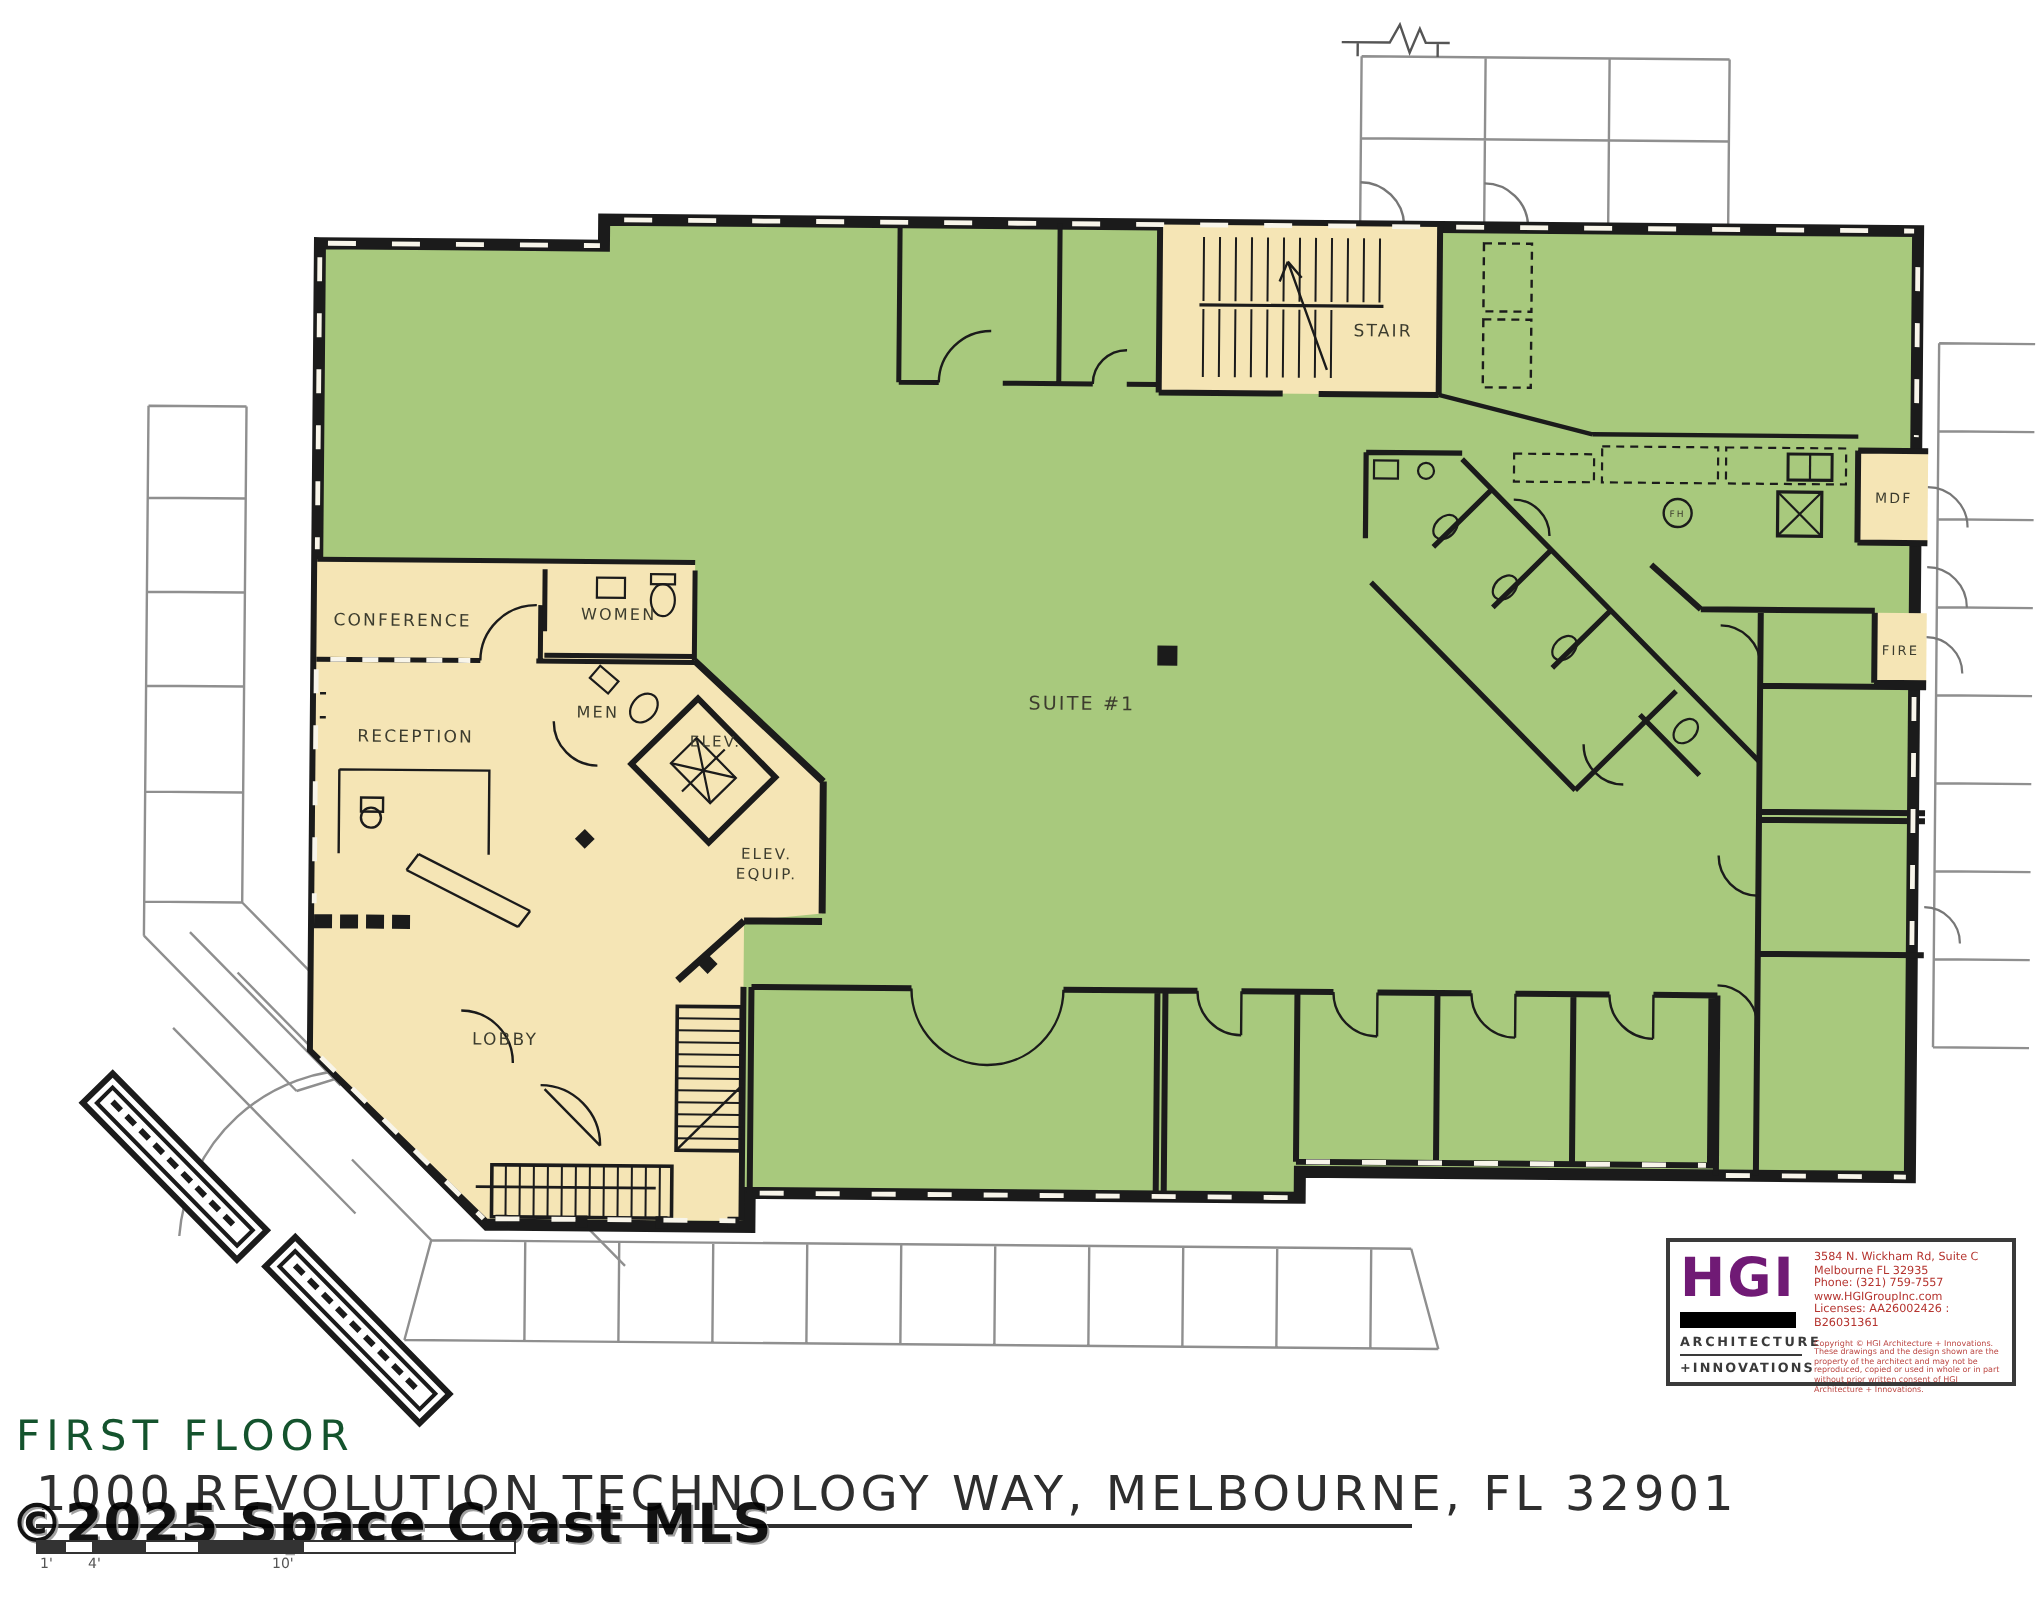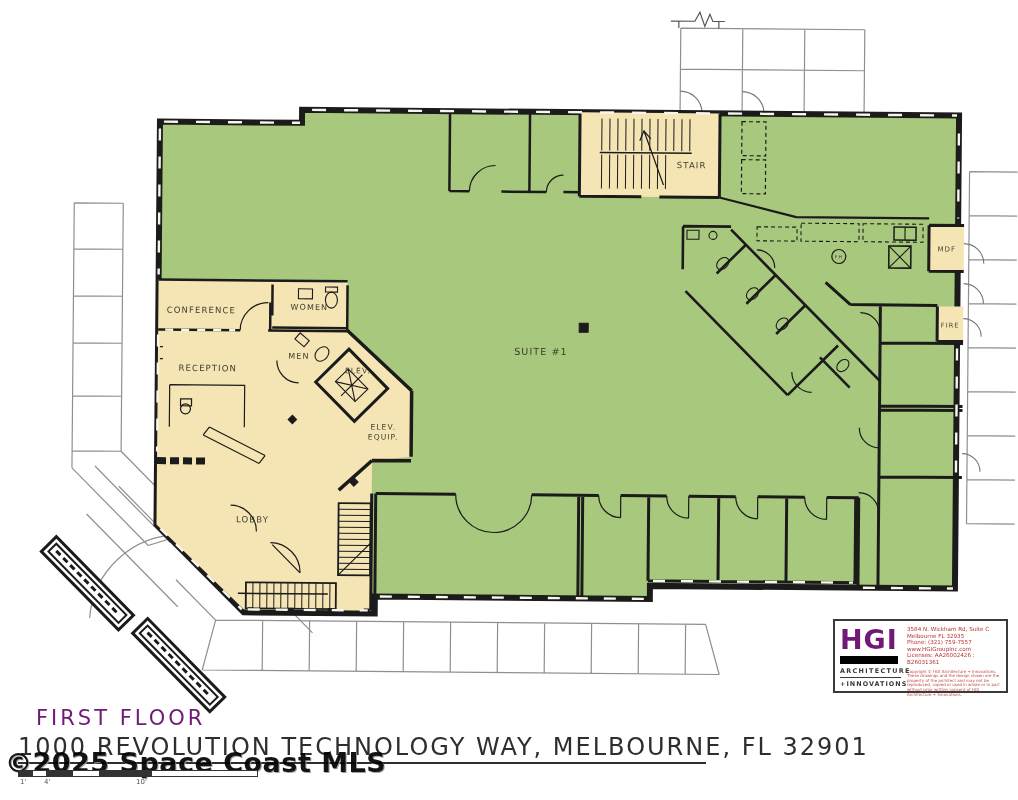--- a/index.html
+++ b/index.html
@@ -1,22 +1,22 @@
 <!DOCTYPE html>
 <html><head>
 <meta charset="utf-8">
 <style>
   html,body{margin:0;padding:0;background:#fff;}
   #canvas{position:relative;width:1018px;height:800px;background:#ffffff;overflow:hidden;
           font-family:"DejaVu Sans",sans-serif;}
   svg text{font-family:"DejaVu Sans",sans-serif;fill:#3c3c2e;}
   .plan-label{letter-spacing:1.1px;}
   
-  .title-line1{position:absolute;left:36px;top:706px;font-size:21px;letter-spacing:3px;
-               color:#701a75;font-weight:500;}
+  .title-line1{position:absolute;left:8px;top:706px;font-size:21px;letter-spacing:3px;
+               color:#14532d;font-weight:500;}
   .title-line2{position:absolute;left:18px;top:733px;font-size:24px;letter-spacing:2px;
                color:#2e2e2e;font-weight:500;border-bottom:2.5px solid #2e2e2e;
                width:688px;padding-bottom:1px;white-space:nowrap;}
   .watermark{position:absolute;left:5px;top:747px;font-size:27px;font-weight:bold;
              color:#000000;letter-spacing:0.5px;opacity:.92;white-space:nowrap;
              text-shadow:1px 1px 0 #9a9a9a;}
   
   .scalebar{position:absolute;left:18px;top:770px;width:240px;}
   .scalebar .bar{display:flex;height:5px;border:1px solid #333;}
   .seg{height:100%;}

